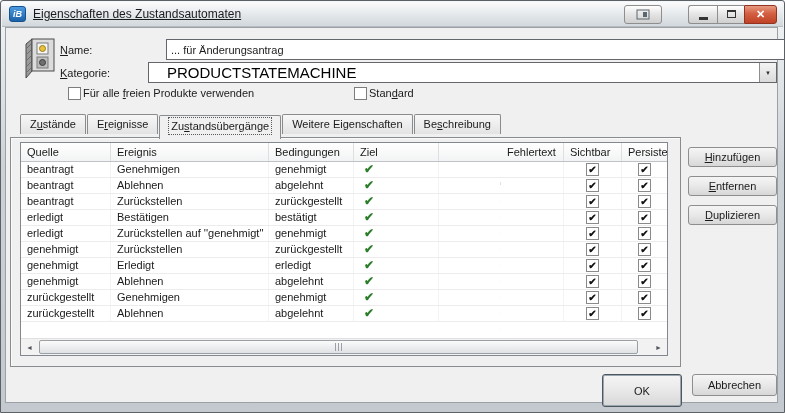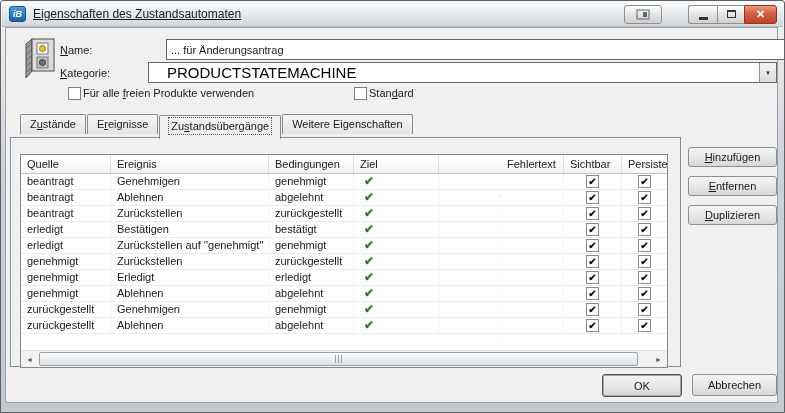--- a/index.html
+++ b/index.html
@@ -54,21 +54,21 @@
   .tab{height:20px;padding:3px 9px 2px;background:linear-gradient(#f7f7f7,#e3e3e3);
     border:1px solid #898c8f;border-bottom:none;border-radius:2px 2px 0 0;margin-right:1px;
     white-space:nowrap;cursor:default;}
   .tab.active{height:24px;padding:4px 11px;background:#f0f0f0;position:relative;bottom:-1px;z-index:3;}
   .tab.active > span{outline:1px dotted #5a5a5a;outline-offset:2px;}
 
   .tab-panel{position:absolute;left:4px;top:109px;width:671px;height:230px;background:#f0f0f0;
     border:1px solid #898c8f;box-shadow:inset 1px 1px 0 #fafafa;}
 
   
-  .lview{position:absolute;left:9px;top:16px;width:648px;height:214px;background:#fff;
+  .lview{position:absolute;left:9px;top:4px;width:648px;height:214px;background:#fff;
     border:1px solid #828790;overflow:hidden;}
   .hrow{display:flex;height:19px;background:linear-gradient(#ffffff,#f2f3f4);
     border-bottom:1px solid #bfc3c6;}
   .hcell{padding:3px 0 0 6px;border-right:1px solid #dde0e2;white-space:nowrap;overflow:hidden;font-size:11px;}
   .trow{display:flex;height:16px;border-bottom:1px solid #ececec;background:#fff;}
   .tcell{padding:1px 0 0 6px;border-right:1px solid #f3f3f3;white-space:nowrap;overflow:hidden;font-size:11px;}
   .tcell.center{display:flex;align-items:center;justify-content:center;padding:0;}
   .col0{width:90px;flex:none;}.col1{width:158px;flex:none;}.col2{width:85px;flex:none;}
   .col3{width:85px;flex:none;}.col4{width:62px;flex:none;margin-top:39px;}.col5{width:63px;flex:none;}
   .col6{width:58px;flex:none;}.col7{flex:1;border-right:none;}
@@ -88,21 +88,21 @@
   .thumb-grip{width:8px;height:8px;margin:auto;
     background:repeating-linear-gradient(90deg,#9aa0a6 0 1px,transparent 1px 3px);}
 
   
   .btn{background:linear-gradient(#f5f5f5,#e9e9e9 48%,#d7d7d7);border:1px solid #8e8e8e;
     border-radius:3px;font-family:"Liberation Sans",sans-serif;font-size:11px;color:#1a1a1a;
     display:flex;align-items:center;justify-content:center;cursor:default;}
   .side-buttons{position:absolute;left:682px;top:119px;width:89px;display:flex;
     flex-direction:column;gap:9px;}
   .side-buttons .btn{height:20px;width:89px;}
-  .ok-btn{position:absolute;left:596px;top:346px;width:80px;height:23px;
+  .ok-btn{position:absolute;left:596px;top:346px;width:80px;height:33px;
     border-color:#4e565e;box-shadow:inset 0 0 0 1px #98a6b2;}
   .cancel-btn{position:absolute;left:686px;top:346px;width:85px;height:22px;}
 </style>
 </head>
 <body>
 
 <div class="window">
 
   <div class="titlebar">
     <div class="app-icon">iB</div>
@@ -161,20 +161,21 @@
     <div class="cb-row" style="left:348px;top:59px">
       <span class="cb"></span>
       <span>Stan<u>d</u>ard</span>
     </div>
 
     <div class="tab-strip">
         <div class="tab"><span>Z<u>u</u>stände</span></div>
         <div class="tab"><span>E<u>r</u>eignisse</span></div>
         <div class="tab active"><span>Zu<u>s</u>tandsübergänge</span></div>
         <div class="tab"><span>Weitere Eigenschaften</span></div>
+        <div class="tab"><span>Be<u>s</u>chreibung</span></div>
       </div>
     <div class="tab-panel">
 
       <div class="lview">
         <div class="hrow">
             <div class="hcell col0">Quelle</div>
             <div class="hcell col1">Ereignis</div>
             <div class="hcell col3">Bedingungen</div>
             <div class="hcell col2">Ziel</div>
             <div class="hcell col4">Aktionen</div>

